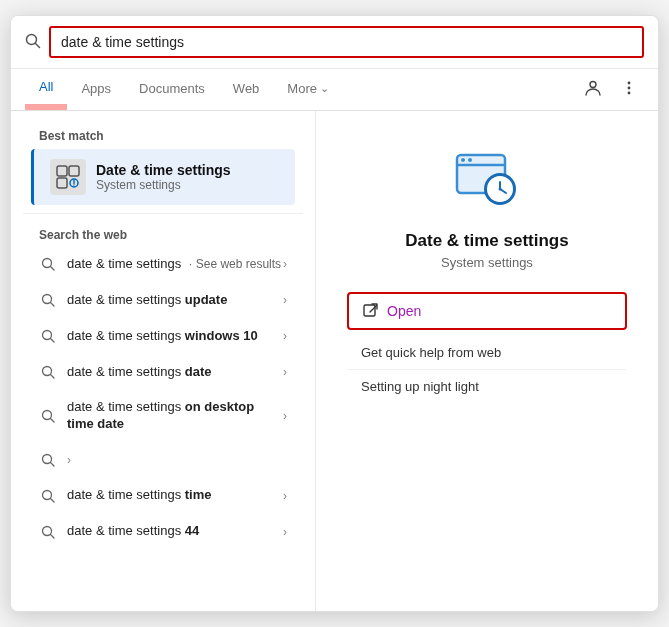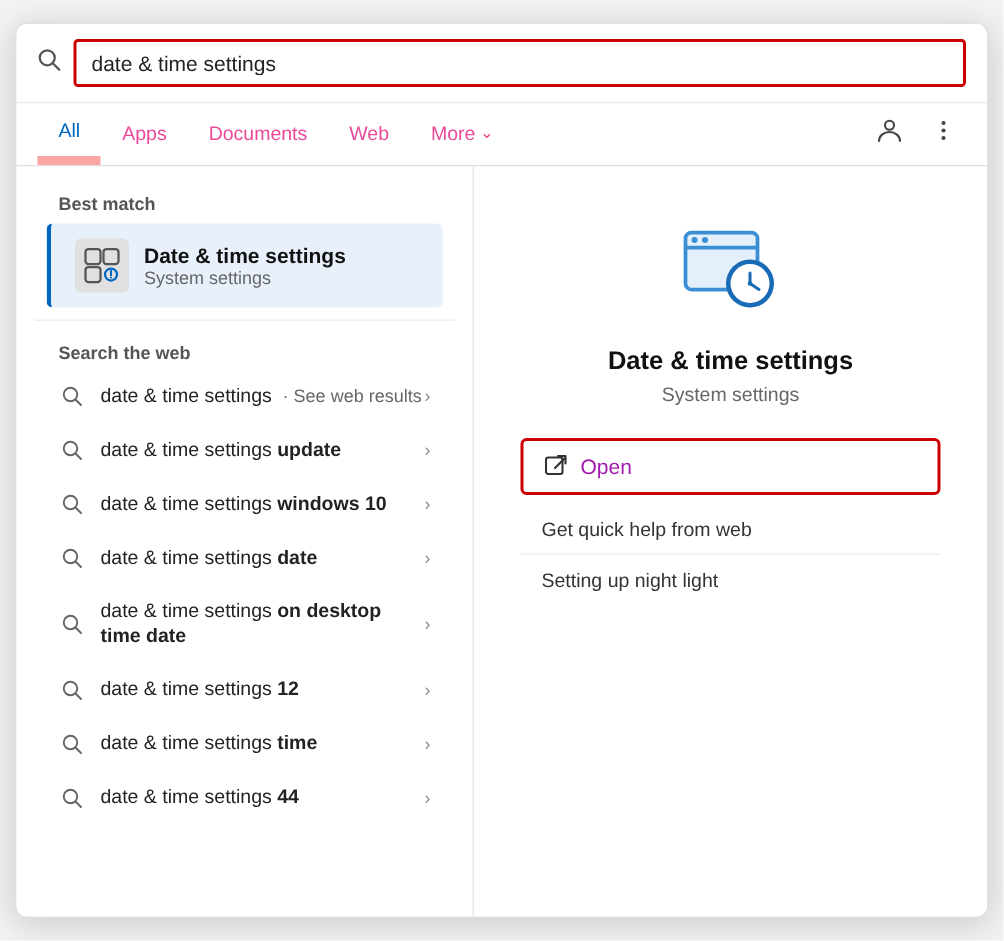--- a/index.html
+++ b/index.html
@@ -45,21 +45,21 @@
       display: flex;
       align-items: center;
       padding: 0 14px;
       border-bottom: 1px solid #e0e0e0;
       background: #fff;
       gap: 0;
     }
     .nav-tab {
       padding: 10px 14px;
       font-size: 13px;
-      color: #ec4899;
+      color: #737373;
       cursor: pointer;
       border-bottom: 2px solid transparent;
       display: flex;
       align-items: center;
       gap: 3px;
     }
     .nav-tab.active {
       border-bottom: 6px solid #fca5a5;
       color: #0067c0;
       font-weight: 500;
@@ -371,23 +371,20 @@
         <div class="list-arrow">›</div>
       </div>
 
       <div class="list-item">
         <div class="list-icon">
           <svg width="14" height="14" viewBox="0 0 14 14" fill="none">
             <circle cx="6" cy="6" r="4.5" stroke="#666" stroke-width="1.3"></circle>
             <line x1="9.5" y1="9.5" x2="13" y2="13" stroke="#666" stroke-width="1.3" stroke-linecap="round"></line>
           </svg>
         </div>
-        <div class="list-text">
-          date &amp; time settings <span class="highlight">12</span>
-        </div>
         <div class="list-arrow">›</div>
       </div>
 
       <div class="list-item">
         <div class="list-icon">
           <svg width="14" height="14" viewBox="0 0 14 14" fill="none">
             <circle cx="6" cy="6" r="4.5" stroke="#666" stroke-width="1.3"></circle>
             <line x1="9.5" y1="9.5" x2="13" y2="13" stroke="#666" stroke-width="1.3" stroke-linecap="round"></line>
           </svg>
         </div>

